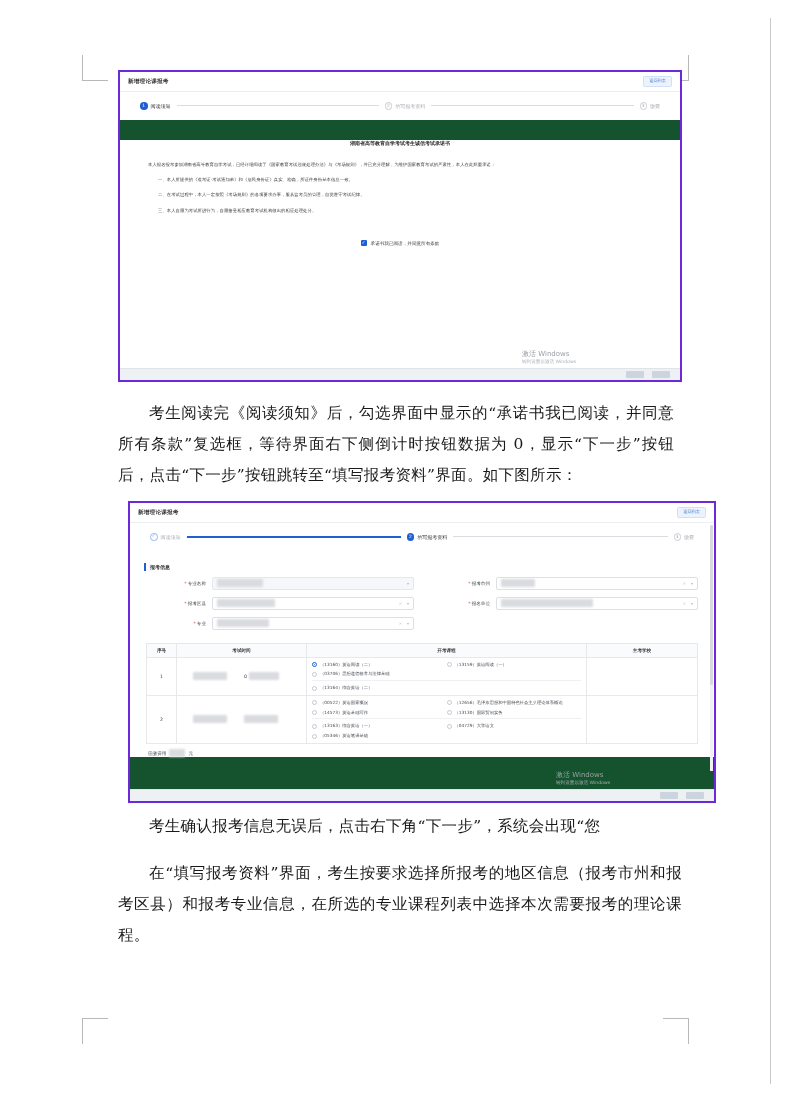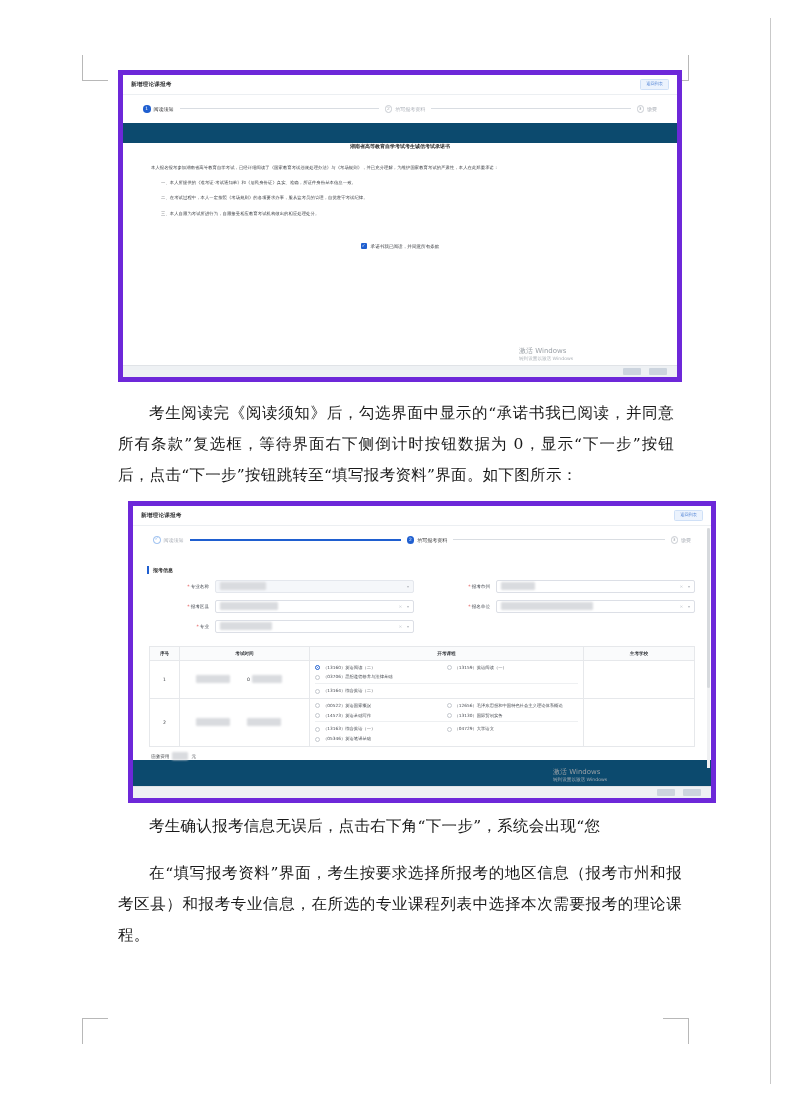--- a/index.html
+++ b/index.html
@@ -37,22 +37,22 @@
     color:#1a1a1a;
     text-align:justify;
     text-indent:2em;
     letter-spacing:0.3px;
     margin:0;
   }
 
   
   .shot {
     position:relative;
-    background:#0c4a6e;
-    border:5px solid #6d28d9;
+    background:#14532d;
+    border:2px solid #6d28d9;
     overflow:hidden;
   }
   .shot-head {
     background:#fff;
     height:20px;
     display:flex; align-items:center; justify-content:space-between;
     padding:0 8px;
     border-bottom:1px solid #eceff2;
   }
   .shot-title {

